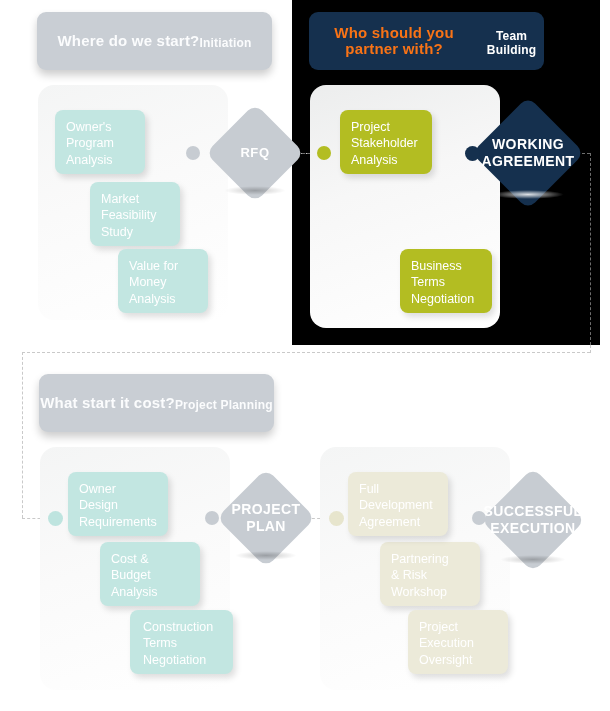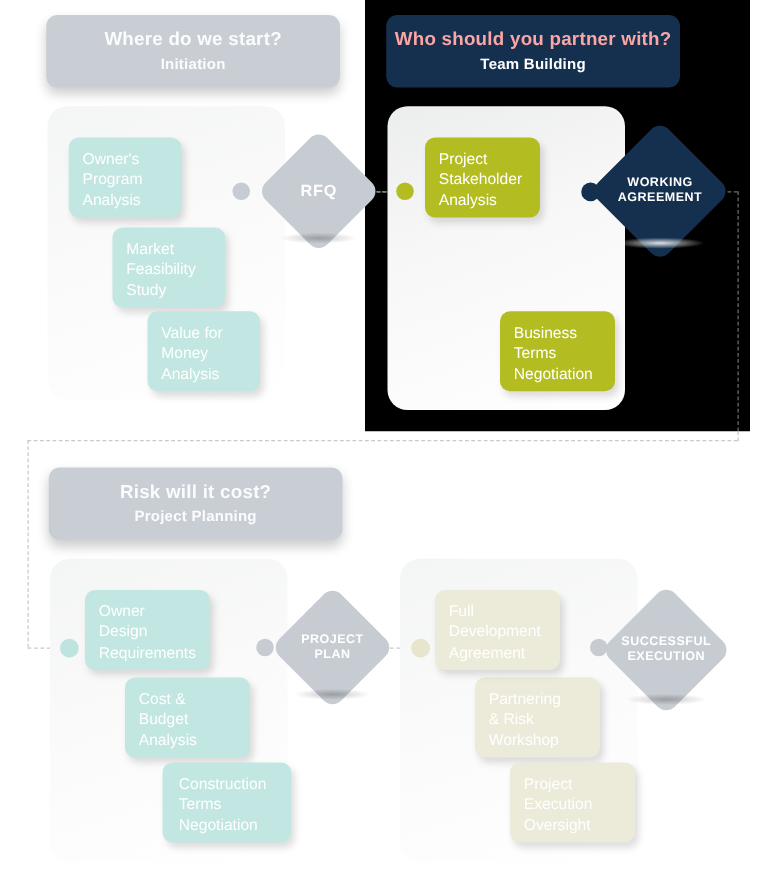--- a/index.html
+++ b/index.html
@@ -29,27 +29,27 @@
   .dash-v.onblack{border-left-color:#6e6e6e;}
 
   
   .quad{position:absolute;z-index:3;}
 
   
   .banner{
     position:absolute;
     border-radius:9px;
     box-sizing:border-box;
-    display:flex;flex-direction:column;
+    display:flex;flex-direction:row;
     align-items:center;justify-content:center;
     box-shadow:0 5px 9px rgba(0,0,0,.20);
     overflow:hidden;
   }
   .banner .b-q{
-    font-size:15px;font-weight:bold;color:#fca5a5;
+    font-size:15px;font-weight:bold;color:#f97316;
     letter-spacing:.2px;line-height:1.1;text-align:center;
   }
   .banner .b-s{
     font-size:12px;font-weight:bold;color:#ffffff;
     letter-spacing:.2px;margin-top:4px;text-align:center;
   }
   .banner.gray{background:#c9ced4;}
   .banner.gray .b-q,.banner.gray .b-s{color:#fbfcfd;}
   .banner.navy{background:#15304e;}
 
@@ -85,21 +85,21 @@
     width:100%;height:100%;
     transform:rotate(45deg);
     border-radius:10px;
   }
   .dia.gray{background:#c7ccd2;}
   .dia.navy{background:#15304e;}
   .dia-label{
     position:absolute;left:0;top:0;width:100%;height:100%;
     display:flex;align-items:center;justify-content:center;
     text-align:center;
-    font-size:10px;font-weight:bold;color:#ffffff;
+    font-size:14px;font-weight:bold;color:#ffffff;
     letter-spacing:.4px;line-height:1.25;
     pointer-events:none;
   }
   .dia-label.lg{font-size:13px;letter-spacing:.6px;}
   .dia-shadow{
     position:absolute;
     height:9px;border-radius:50%;
     background:radial-gradient(ellipse at center,rgba(0,0,0,.22) 0%,rgba(0,0,0,0) 70%);
   }
 
@@ -188,21 +188,21 @@
 AGREEMENT</div>
     </div>
     <div class="dia-shadow" style="left:200px;top:190px;width:72px;background:radial-gradient(ellipse at center,rgba(255,255,255,.85) 0%,rgba(255,255,255,0) 70%);"></div>
   </div>
 
   <div class="quad" style="left:0;top:352px;width:310px;height:359px;">
 
     <div class="panel" style="left:40px;top:95px;width:190px;height:243px;"></div>
 
     <div class="banner gray" style="left:39px;top:22px;width:235px;height:58px;">
-      <div class="b-q">Risk will it cost?</div>
+      <div class="b-q">What start it cost?</div>
       <div class="b-s">Project Planning</div>
     </div>
 
     <div class="card teal" style="left:68px;top:120px;width:100px;height:64px;white-space:pre-line;">Owner
 Design
 Requirements</div>
     <div class="card teal" style="left:100px;top:190px;width:100px;height:64px;white-space:pre-line;">Cost &amp;
 Budget
 Analysis</div>
     <div class="card teal" style="left:130px;top:258px;width:103px;height:64px;white-space:pre-line;padding-left:13px;">Construction

